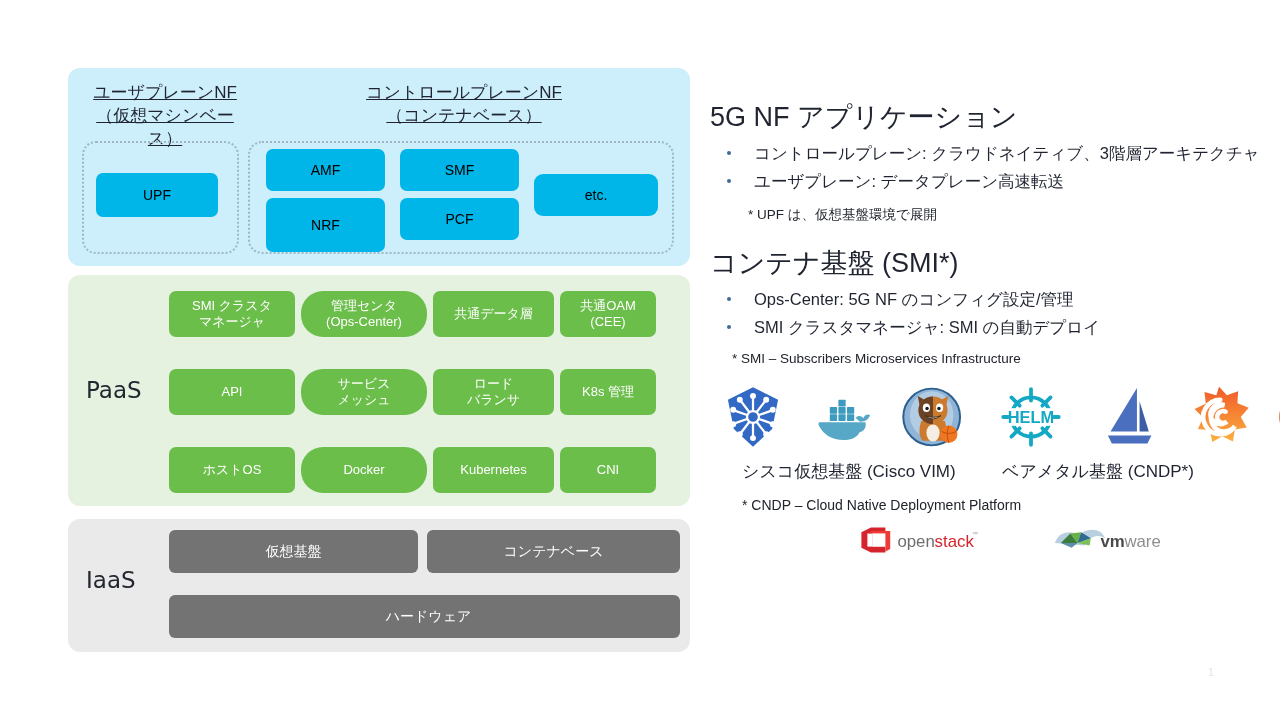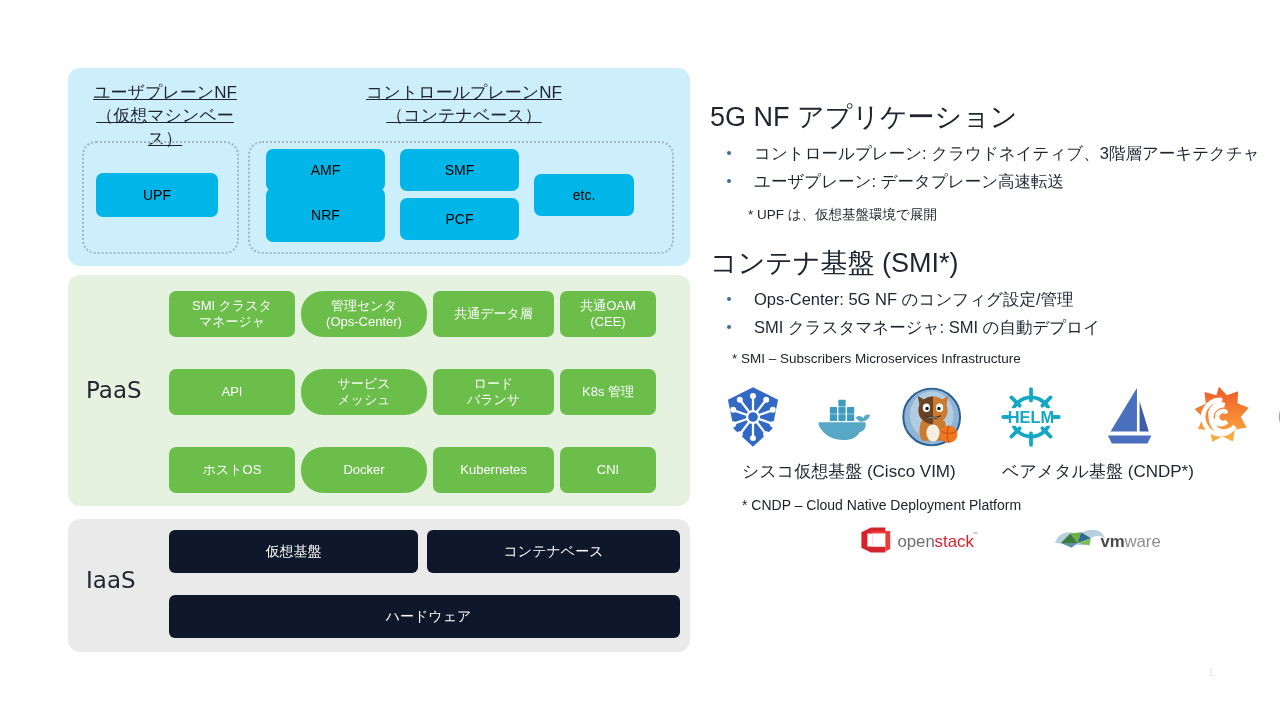--- a/index.html
+++ b/index.html
@@ -55,23 +55,23 @@
     color: #000000;
     font-size: 14px;
     display: flex;
     align-items: center;
     justify-content: center;
     box-sizing: border-box;
   }
   #nf-box-upf  { left: 28px;  top: 105px; width: 122px; height: 44px; }
   #nf-box-amf  { left: 198px; top: 81px;  width: 119px; height: 42px; }
   #nf-box-smf  { left: 332px; top: 81px;  width: 119px; height: 42px; }
-  #nf-box-nrf  { left: 198px; top: 120px; width: 119px; height: 54px; }
+  #nf-box-nrf  { left: 198px; top: 130px; width: 119px; height: 54px; }
   #nf-box-pcf  { left: 332px; top: 130px; width: 119px; height: 42px; }
-  #nf-box-etc  { left: 466px; top: 106px; width: 100px; height: 42px; }
+  #nf-box-etc  { left: 466px; top: 106px; width: 124px; height: 42px; border-radius: 9px; }
 
   
   #paas-panel {
     background: #e6f2e0;
     margin-top: 9px;
     height: 231px;
   }
   .tier-label {
     position: absolute;
     left: 18px;
@@ -106,21 +106,21 @@
   .pc4 { left: 492px; width: 96px; }
 
   
   #iaas-panel {
     background: #eaeaea;
     margin-top: 13px;
     height: 133px;
   }
   .gray-box {
     position: absolute;
-    background: #0f172a;
+    background: #737373;
     border-radius: 6px;
     color: #ffffff;
     font-size: 14px;
     display: flex;
     align-items: center;
     justify-content: center;
     box-sizing: border-box;
   }
   #iaas-virt { left: 101px; top: 11px; width: 249px; height: 43px; }
   #iaas-bm   { left: 359px; top: 11px; width: 253px; height: 43px; }

